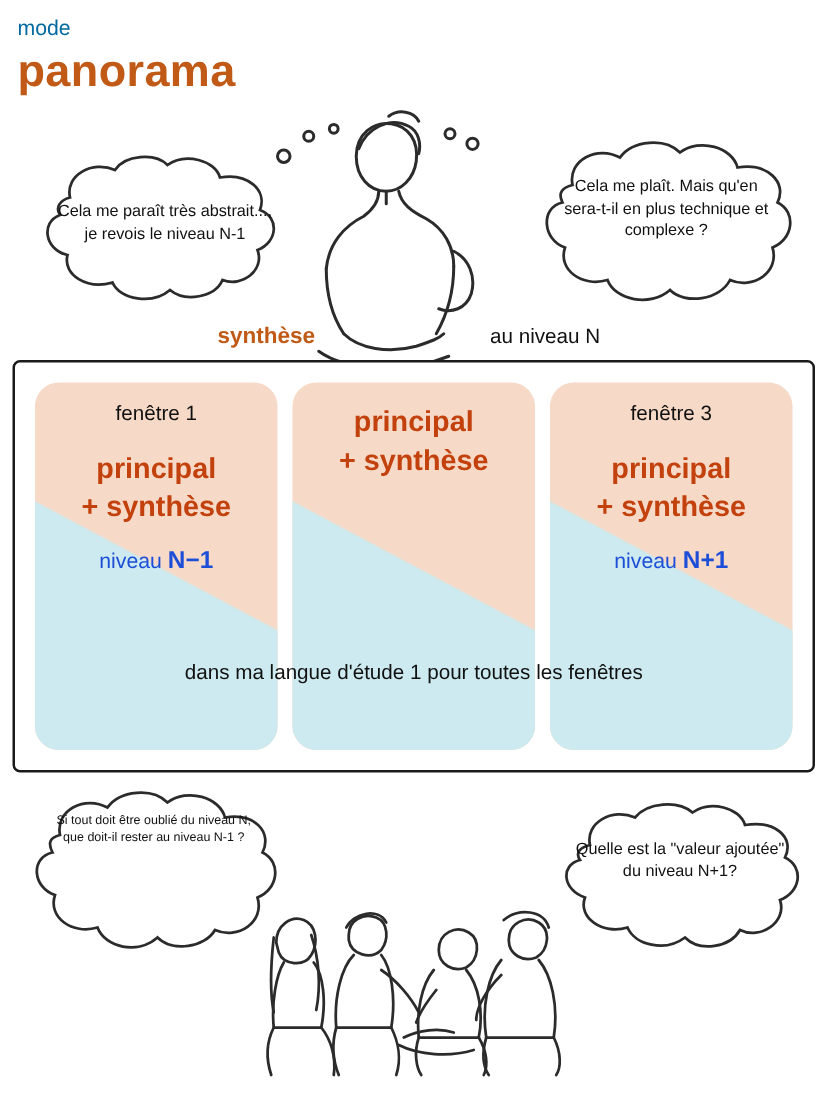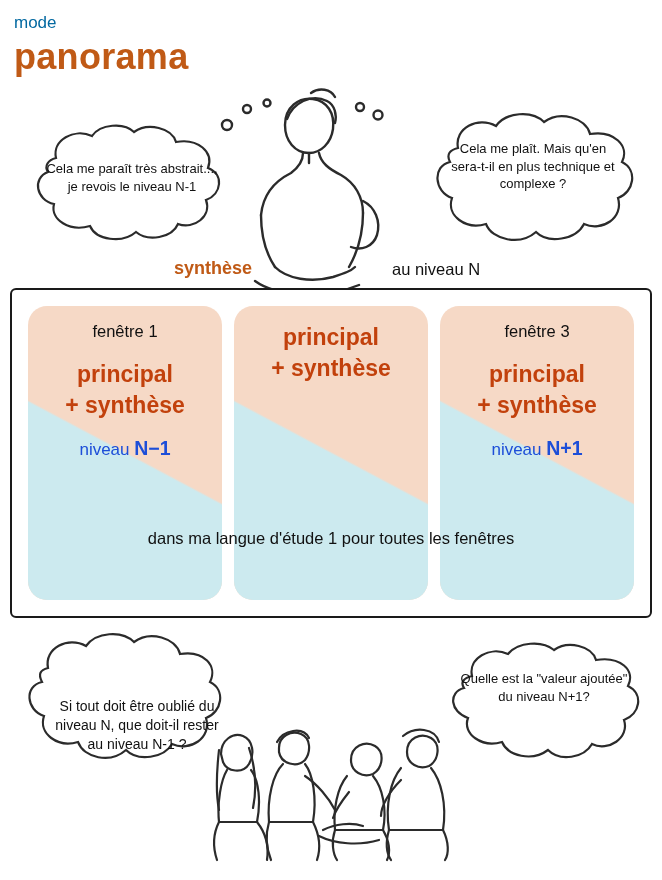--- a/index.html
+++ b/index.html
@@ -247,21 +247,21 @@
 
 <div class="label-equipe">
 </div>
 
 <svg class="bubble-svg" style="left:14px; top:628px; width:216px; height:135px;" viewBox="0 0 216 135" fill="#ffffff" stroke="#2b2b2b" stroke-width="2.2">
   <path d="M34 40 C30 20 54 8 72 18 C82 4 108 2 120 14 C136 2 162 10 166 26
            C190 22 204 38 196 54 C212 62 208 84 192 90 C198 110 176 124 158 116
            C150 130 124 134 112 122 C96 136 70 130 64 114
            C44 120 24 106 30 88 C12 82 10 58 28 54 C24 46 26 42 34 40 Z"></path>
 </svg>
-<div class="bubble-text" style="left:52px; top:650px; width:170px; font-size:14px;margin-top:47px;">Si tout doit être oublié du niveau N, que doit-il rester au niveau N-1 ?</div>
+<div class="bubble-text" style="left:38px; top:650px; width:170px; font-size:10px;">Si tout doit être oublié du niveau N, que doit-il rester au niveau N-1 ?</div>
 
 <svg class="bubble-svg" style="left:438px; top:638px; width:212px; height:128px;" viewBox="0 0 212 128" fill="#ffffff" stroke="#2b2b2b" stroke-width="2.2">
   <path d="M34 38 C30 20 52 8 70 16 C80 4 104 2 116 12 C130 2 154 8 158 22
            C182 18 198 32 190 48 C206 56 202 76 186 82 C192 100 170 114 154 106
            C146 120 122 124 110 112 C94 124 70 118 64 104
            C44 110 24 96 30 80 C12 74 10 54 26 50 C22 44 26 40 34 38 Z"></path>
 </svg>
 <div class="bubble-text" style="left:458px; top:670px; width:172px;">Quelle est la "valeur ajoutée" du niveau N+1?</div>
 
 <svg class="team-art" viewBox="0 0 290 145" fill="none" stroke="#2b2b2b" stroke-width="2.2" stroke-linecap="round" stroke-linejoin="round">

